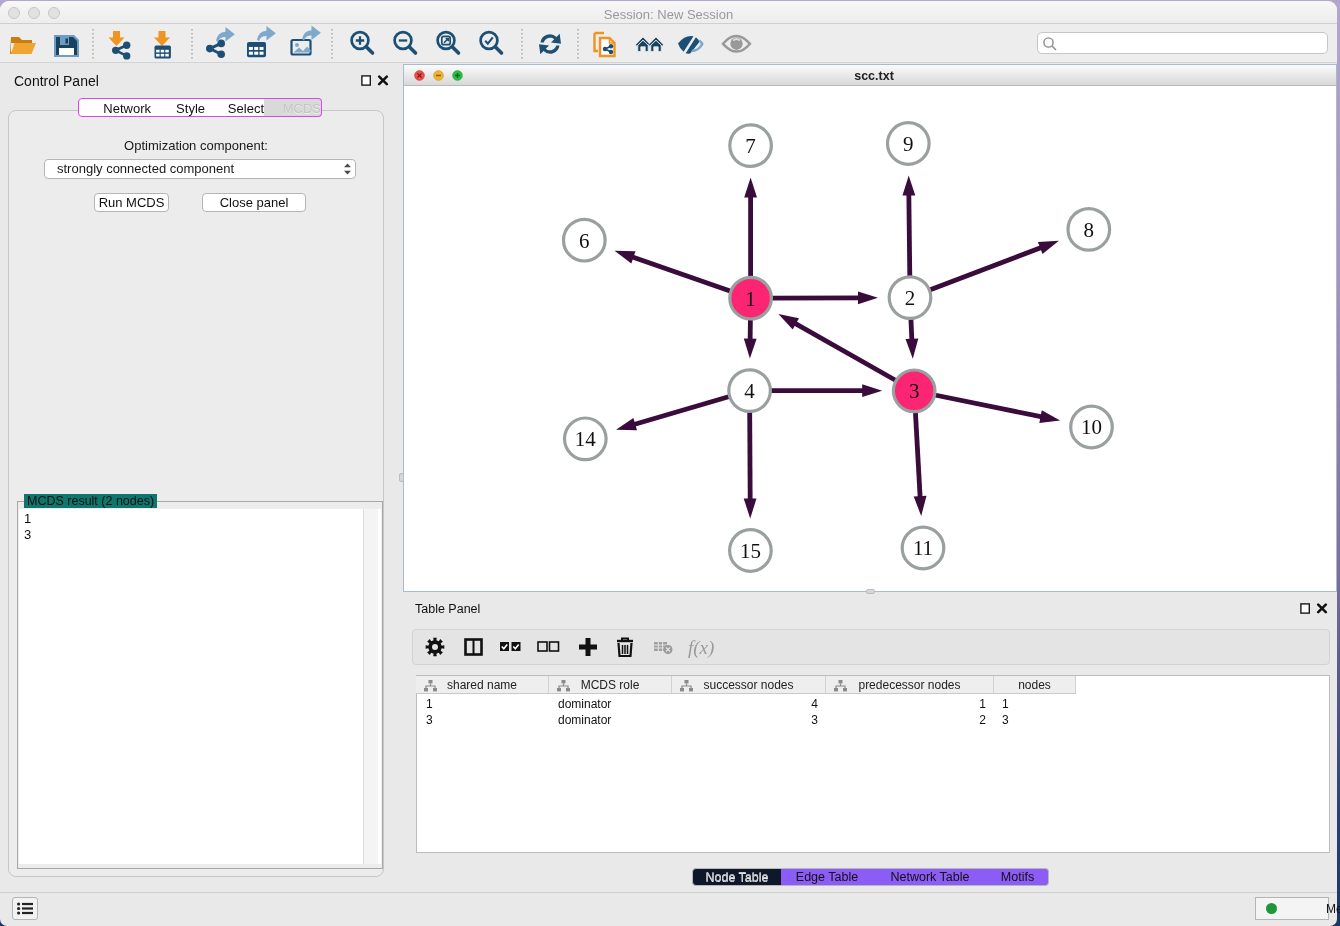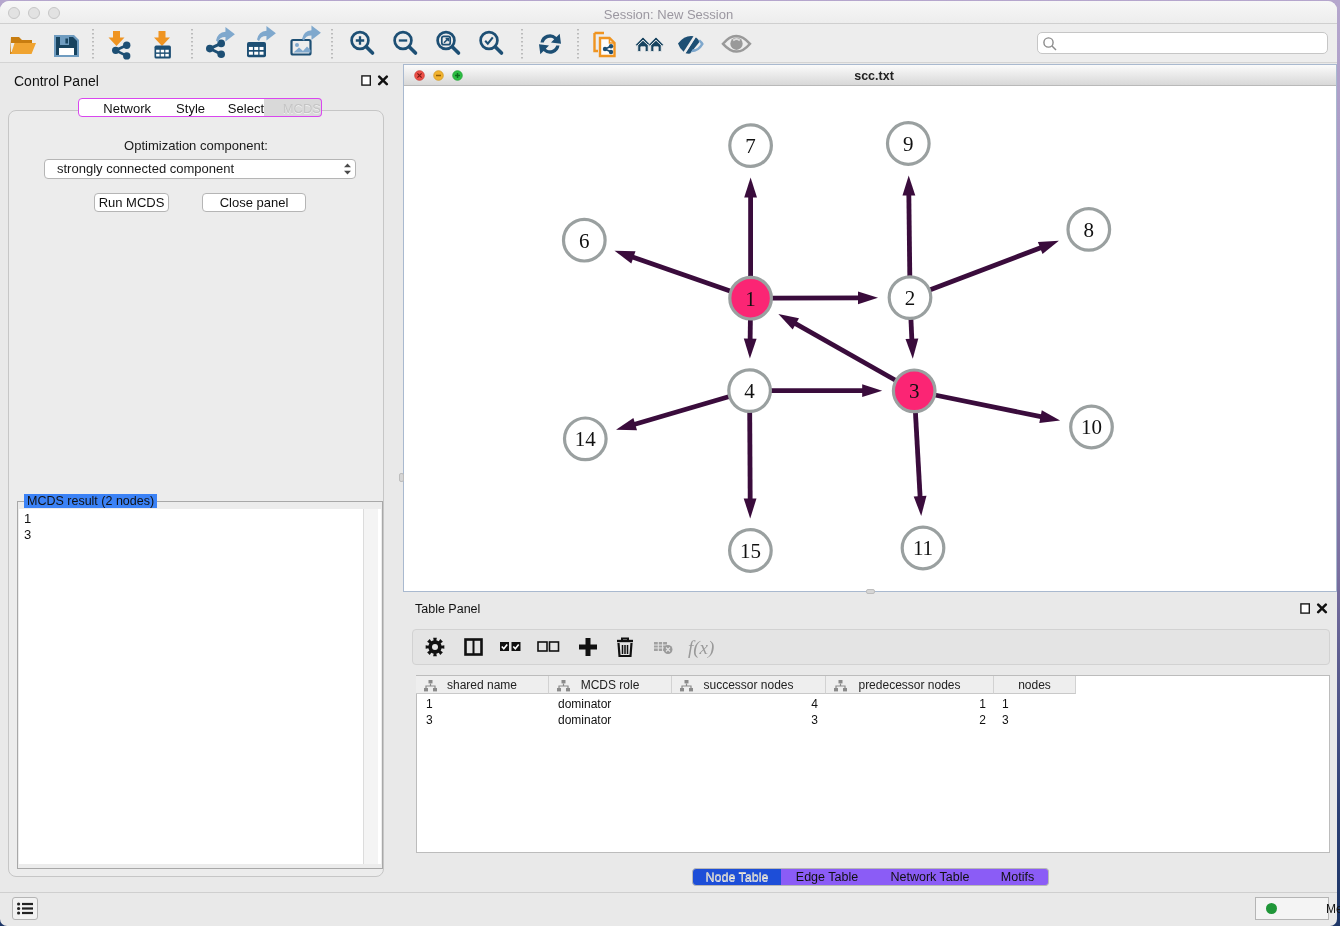--- a/index.html
+++ b/index.html
@@ -15,21 +15,21 @@
 #search{left:1037px;top:32px;width:291px;height:22px;background:#fff;border:1px solid #c6c6c6;border-radius:5px;box-sizing:border-box;}
 .hdrtxt{font-size:14px;color:#111;}
 #ctlpanel{left:8px;top:110px;width:376px;height:767px;background:#ececec;border:1px solid #c6c6c6;border-radius:8px;box-sizing:border-box;}
 .tab{top:98px;height:19px;line-height:19px;text-align:right;font-size:13px;color:#111;background:#fff;border:1px solid #d946ef;box-sizing:border-box;}
 #optlabel{left:8px;top:138px;width:376px;text-align:center;font-size:13px;color:#1a1a1a;}
 #combo{left:44px;top:159px;width:312px;height:20px;background:#fff;border:1px solid #b5b5b5;border-radius:4px;box-sizing:border-box;}
 #combotext{left:57px;top:161px;font-size:13px;color:#1a1a1a;}
 .btn{height:19px;background:#fff;border:1px solid #b5b5b5;border-radius:4px;box-sizing:border-box;
  font-size:13px;color:#111;text-align:center;line-height:17px;top:193px;}
 #grpbox{left:17px;top:501px;width:366px;height:368px;border:1px solid #a8a8a8;box-sizing:border-box;}
-#grplabel{left:24px;top:494px;background:#3b82f6;font-size:12.5px;color:#111;padding:0 3px;}
+#grplabel{left:24px;top:494px;background:#0f766e;font-size:12.5px;color:#111;padding:0 3px;}
 #grpwhite{left:19px;top:509px;width:362px;height:355px;background:#fff;}
 #grpscroll{left:363px;top:509px;width:15px;height:355px;background:#f4f4f4;border-left:1px solid #dcdcdc;box-sizing:border-box;}
 #netframe{left:403px;top:64px;width:934px;height:528px;background:#fff;border:1px solid #a9b9cf;box-sizing:border-box;}
 #nettitle{left:404px;top:65px;width:932px;height:21px;background:linear-gradient(180deg,#fbfbfb,#d8d8d8);border-bottom:1px solid #b9b9b9;box-sizing:border-box;}
 #tbltoolbar{left:412px;top:629px;width:918px;height:36px;background:#e4e4e4;border:1px solid #d2d2d2;border-radius:4px;box-sizing:border-box;}
 #tblwrap{left:416px;top:675px;width:914px;height:178px;background:#fff;border:1px solid #bcbcbc;box-sizing:border-box;}
 .hcell{top:676px;height:18px;background:#eeeeee;border-right:1px solid #d2d2d2;border-bottom:1px solid #c9c9c9;box-sizing:border-box;
  font-size:12px;color:#222;text-align:center;line-height:18px;}
 .rtxt{font-size:12px;color:#111;height:16px;line-height:16px;}
 .btab{top:868px;height:18px;background:#8b5cf6;border:1px solid #b8b8b8;box-sizing:border-box;font-size:12.5px;color:#111;text-align:center;line-height:17px;}
@@ -343,21 +343,21 @@
 <div class="abs rtxt" style="left:558px;top:696px;">dominator</div>
 <div class="abs rtxt" style="left:672px;top:696px;width:146px;text-align:right;">4</div>
 <div class="abs rtxt" style="left:826px;top:696px;width:160px;text-align:right;">1</div>
 <div class="abs rtxt" style="left:1002px;top:696px;">1</div>
 <div class="abs rtxt" style="left:426px;top:712px;">3</div>
 <div class="abs rtxt" style="left:558px;top:712px;">dominator</div>
 <div class="abs rtxt" style="left:672px;top:712px;width:146px;text-align:right;">3</div>
 <div class="abs rtxt" style="left:826px;top:712px;width:160px;text-align:right;">2</div>
 <div class="abs rtxt" style="left:1002px;top:712px;">3</div>
 
-<div class="abs btab" style="left:692px;width:90px;border-radius:4px 0 0 4px;background:#1d4ed8;color:#c9c9c9;text-shadow:0 1px 0 #eee;">Node Table</div>
+<div class="abs btab" style="left:692px;width:90px;border-radius:4px 0 0 4px;background:#0f172a;color:#c9c9c9;text-shadow:0 1px 0 #eee;">Node Table</div>
 <div class="abs btab" style="left:781px;width:93px;border-left:none;">Edge Table</div>
 <div class="abs btab" style="left:873px;width:115px;border-left:none;">Network Table</div>
 <div class="abs btab" style="left:987px;width:62px;border-left:none;border-radius:0 4px 4px 0;">Motifs</div>
 <div class="abs" id="statusline"></div>
 <div class="abs" id="listbtn"></div>
 <svg class="abs" style="left:17px;top:902px;" width="16" height="13" viewBox="0 0 16 13">
     <g fill="#222">
       <circle cx="1.6" cy="2" r="1.6"></circle>
       <circle cx="1.6" cy="6.5" r="1.6"></circle>
       <circle cx="1.6" cy="11" r="1.6"></circle>

